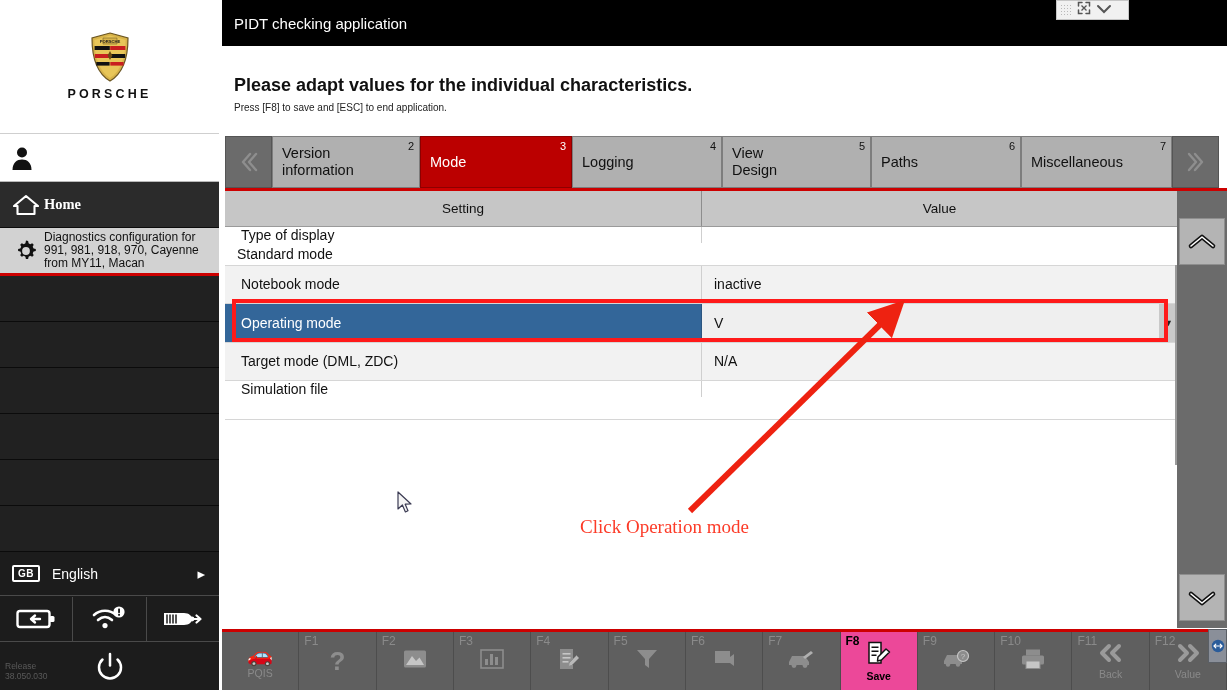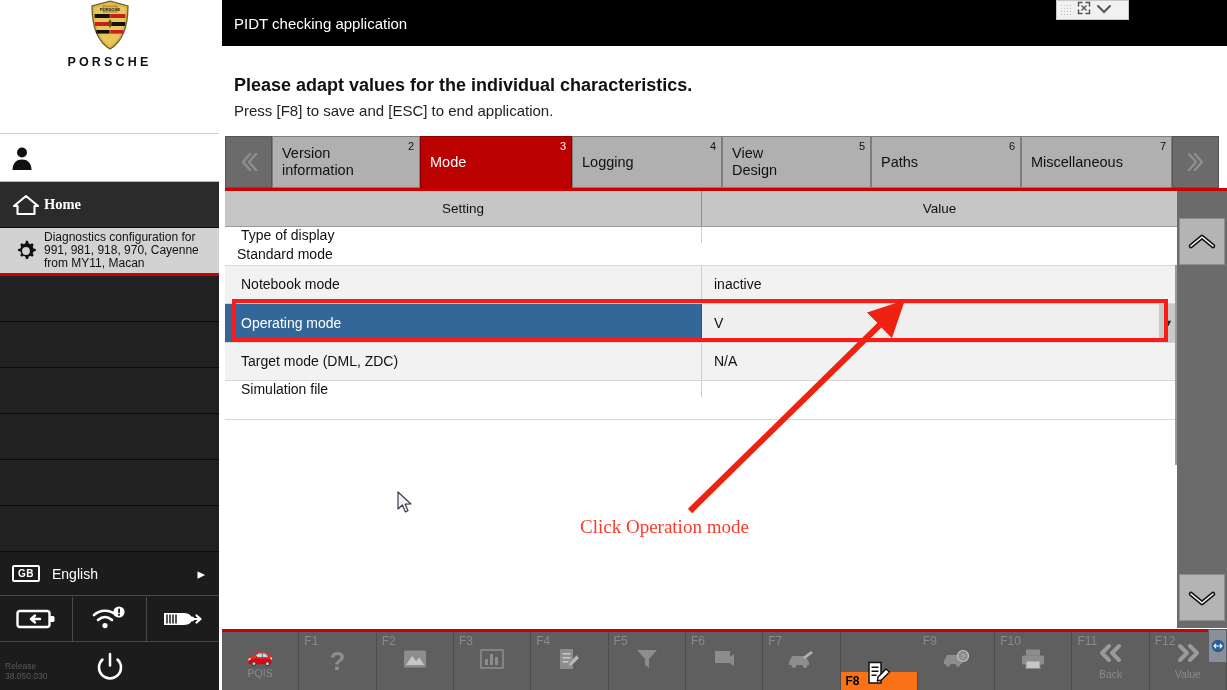--- a/index.html
+++ b/index.html
@@ -14,21 +14,21 @@
   
   #sidebar {
     position: absolute; left: 0; top: 0;
     width: 222px; height: 690px;
     background: #1c1c1c;
     border-right: 3px solid #fff;
   }
   #logo-panel {
     height: 134px; background: #fff;
     display: flex; flex-direction: column;
-    align-items: center; justify-content: flex-start;
+    align-items: center; justify-content: center;
     border-bottom: 1px solid #cfcfcf;
   }
   #crest { width: 40px; height: 50px; }
   #wordmark {
     margin-top: 5px;
     font-size: 12.5px; letter-spacing: 3.2px;
     font-weight: 700; color: #111;
     font-family: "Liberation Sans", sans-serif;
   }
   #user-row {
@@ -125,21 +125,21 @@
   #hdr {
     position: absolute; left: 222px; top: 46px;
     width: 1005px; height: 85px; background: #fff;
   }
   #hdr-main {
     position: absolute; left: 12px; top: 29px;
     font-size: 18px; font-weight: 700; color: #111; text-align: right;
   }
   #hdr-sub {
     position: absolute; left: 12px; top: 56px;
-    font-size: 15px; color: #222;
+    font-size: 10px; color: #222;
   }
 
   
   #tabbar {
     position: absolute; left: 225px; top: 136px;
     width: 1002px; height: 52px;
     display: flex; background: #fff;
   }
   .tab-nav {
     width: 47px; background: #6b6b6b;
@@ -251,21 +251,21 @@
     align-items: center; justify-content: center;
   }
   .fkey .fnum {
     position: absolute; left: 5px; top: 2px;
     font-size: 12px; color: #8a8a8a;
   }
   .fkey .gl { font-size: 21px; color: #8d8d8d; line-height: 22px; }
   .fkey .flabel {
     font-size: 10.5px; color: #8a8a8a; margin-top: 1px;
   }
-  .fkey.enabled { background: #f97316; margin-top: 40px; }
+  .fkey.enabled { background: #ec4899; }
   .fkey.enabled .fnum, .fkey.enabled .flabel { color: #000; font-weight: 700; }
   .fkey.enabled .gl { color: #111; }
   #corner-tab {
     position: absolute; left: 1208px; top: 629px;
     width: 19px; height: 34px;
     background: #8a8f99; border: 1px solid #5a5f66;
     display: flex; align-items: center; justify-content: center;
   }
 
   

